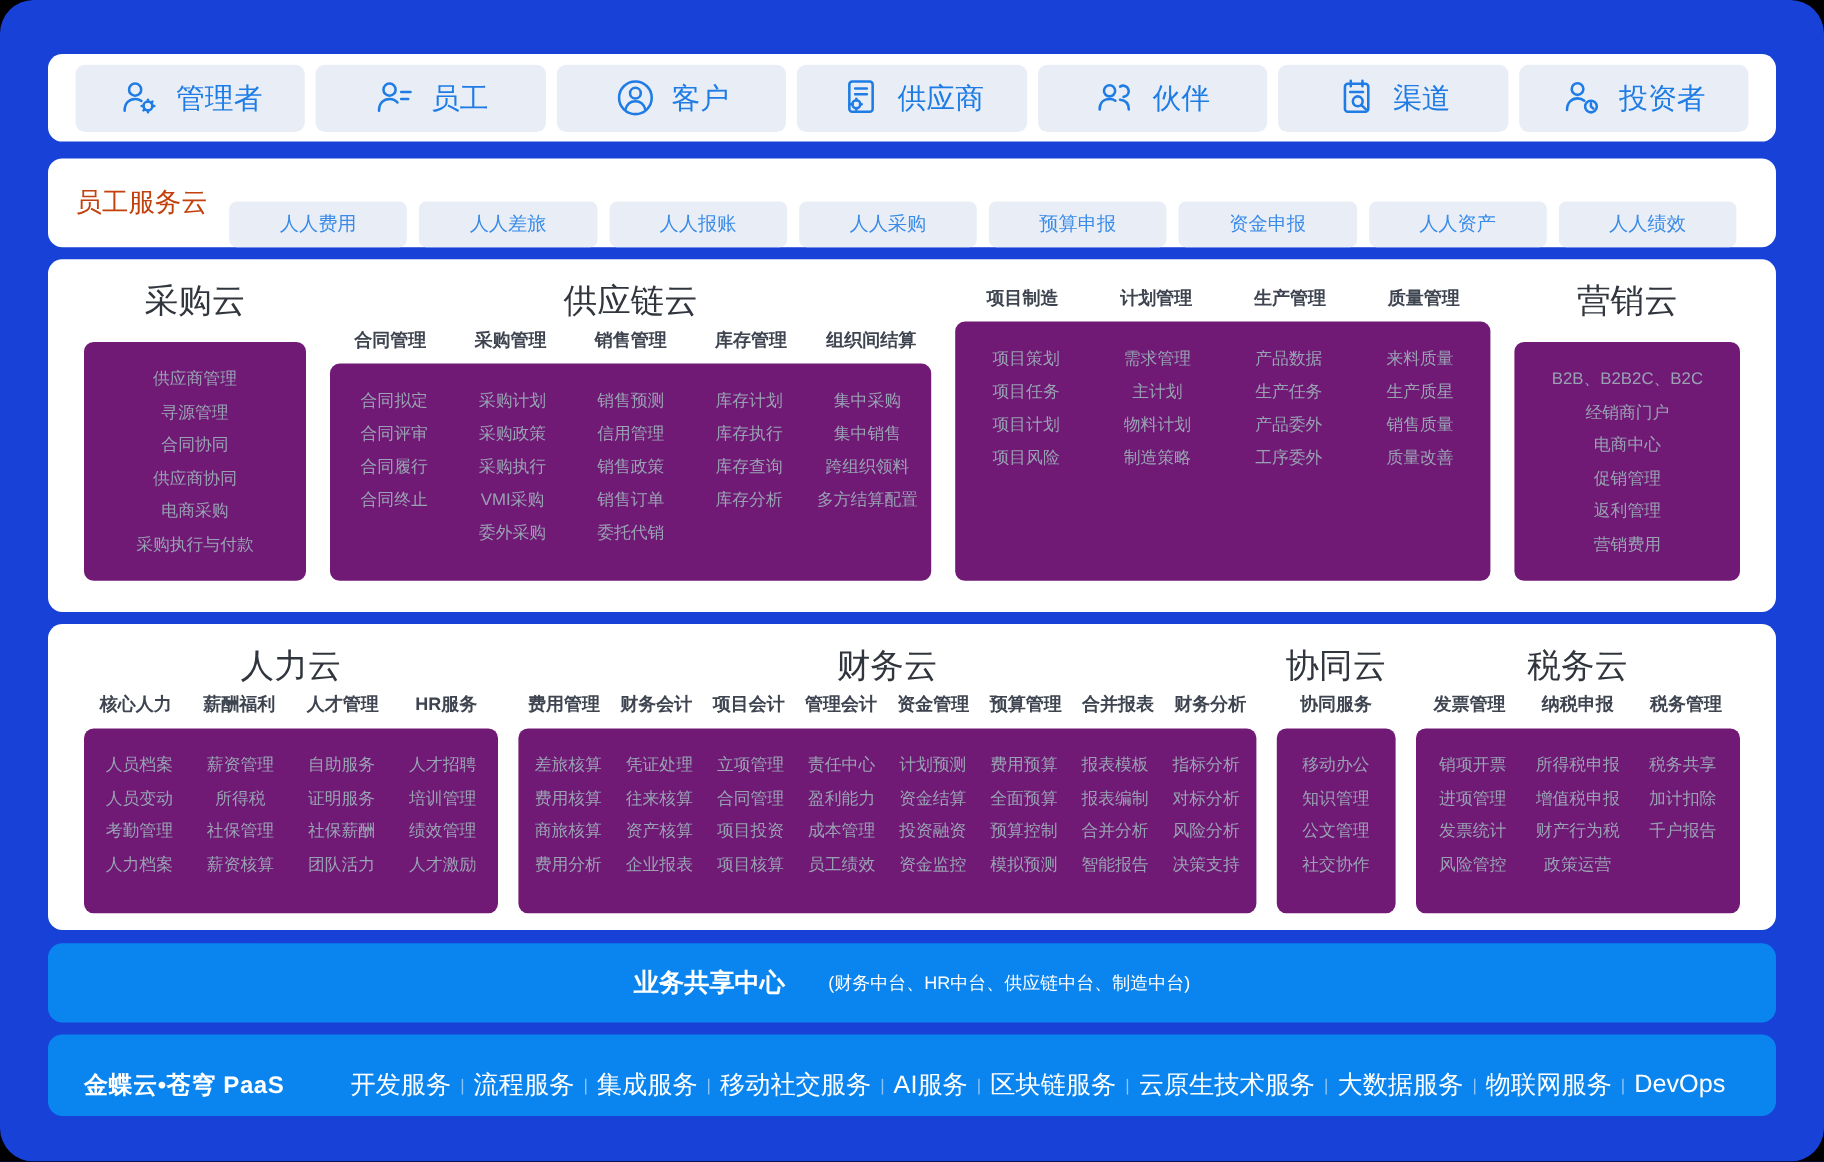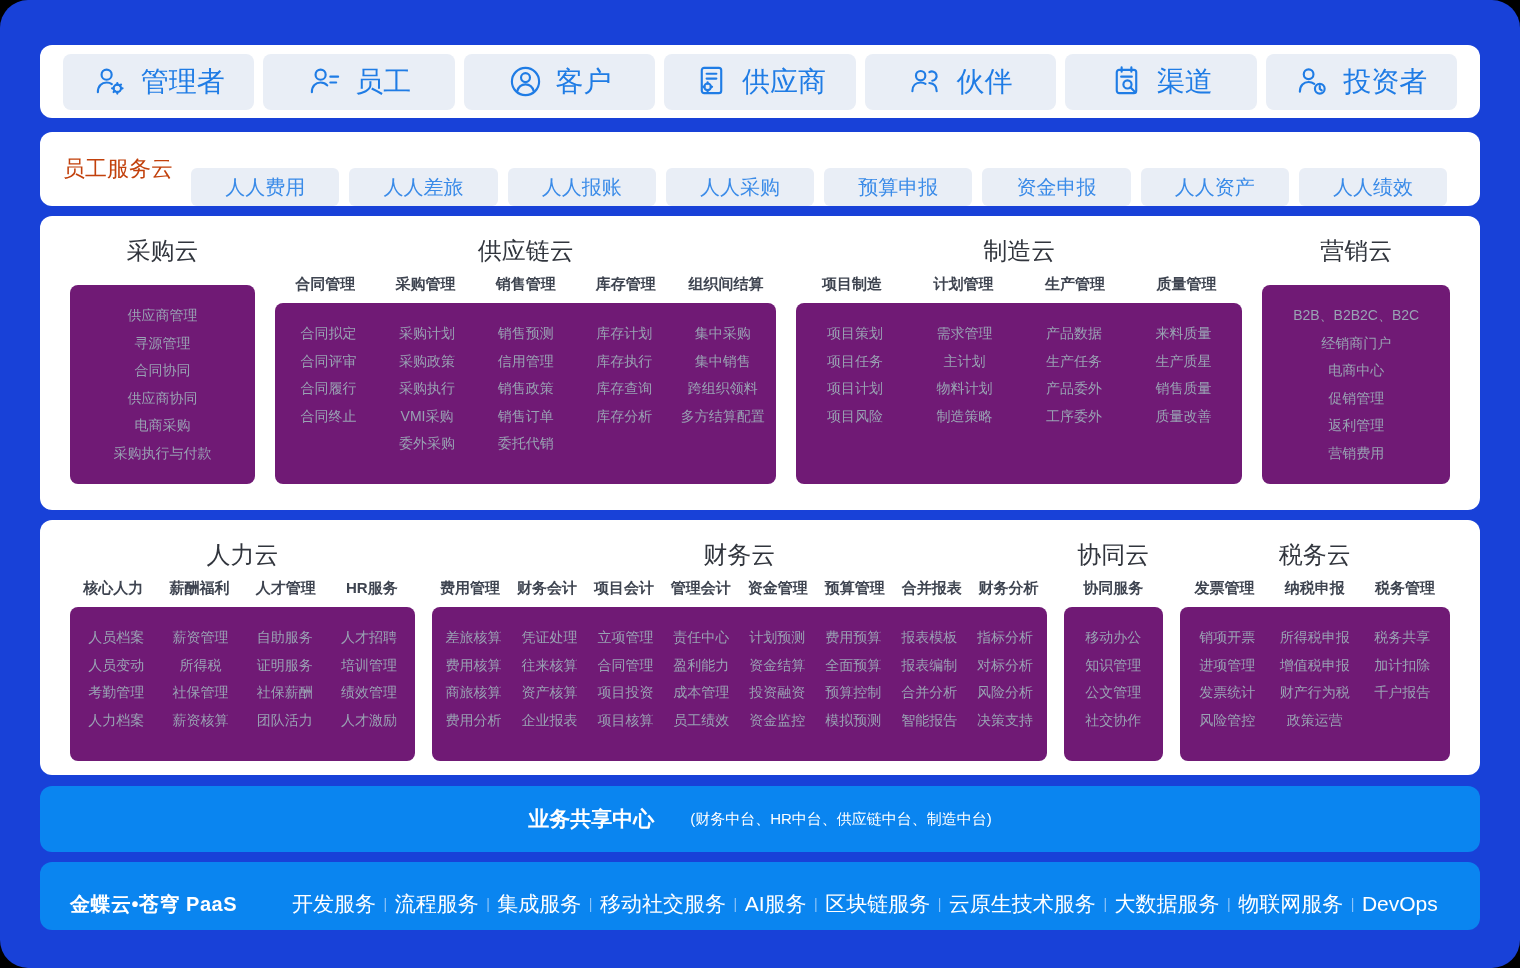--- a/index.html
+++ b/index.html
@@ -3,35 +3,35 @@
 <meta charset="utf-8">
 <style>
   * { margin:0; padding:0; box-sizing:border-box; }
   html,body { width:1520px; height:968px; background:#000; font-family:"Liberation Sans", sans-serif; }
   .frame{ position:relative; width:1520px; height:968px; background:#1841D8; border-radius:28px; padding:45px 40px 0; overflow:hidden; }
 
   .panel{ background:#ffffff; border-radius:12px; }
 
   
   .personas{ height:73px; margin-bottom:14px; display:flex; align-items:center; gap:9px; padding:0 23px; }
-  .persona{ flex:1; height:56px; background:#E9EEF6; border-radius:8px; display:flex; align-items:center; justify-content:center; gap:13px; color:#1F7CE5; font-size:28px; cursor:pointer; }
+  .persona{ flex:1; height:56px; background:#E9EEF6; border-radius:8px; display:flex; align-items:center; justify-content:center; gap:13px; color:#1F7CE5; font-size:24px; cursor:pointer; }
   .persona svg{ width:35px; height:35px; display:block; }
 
   
   .emp{ height:74px; margin-bottom:10px; display:flex; align-items:center; padding:0 33px 0 23px; }
   .emp-label{ width:128px; font-size:22px; color:#c2410c; flex:0 0 auto; }
   .chips{ flex:1; display:flex; gap:10px; }
-  .chip{ flex:1; height:38px; background:#E9EEF6; border-radius:6px; display:flex; align-items:center; justify-content:center; color:#3A8BE8; font-size:20px; cursor:pointer;margin-top:36px; }
+  .chip{ flex:1; height:38px; background:#E9EEF6; border-radius:6px; display:flex; align-items:center; justify-content:center; color:#3A8BE8; font-size:16px; cursor:pointer;margin-top:36px; }
 
   
   .clouds{ display:flex; justify-content:space-between; padding:22px 30px 26px; }
   .clouds.row1{ height:294px; margin-bottom:10px; }
   .clouds.row2{ height:255px; margin-bottom:11px; padding-bottom:14px; }
   .group{ display:flex; flex-direction:column; }
-  .group-title{ text-align:center; font-size:24px; font-weight:500; color:#31353D; line-height:26px; margin-bottom:9px; }
+  .group-title{ text-align:center; font-size:28px; font-weight:500; color:#31353D; line-height:26px; margin-bottom:9px; }
   .group-headers{ display:flex; margin-bottom:9px; }
   .group-headers .col-header{ flex:1; text-align:center; font-size:15px; font-weight:700; color:#3E4450; line-height:21px; }
   .group-card{ background:#701a75; border-radius:8px; flex:1; display:flex; padding:17px 4px 10px; }
   .group-title + .group-card{ margin-top:12px; }
   .col{ flex:1; }
   .item{ text-align:center; font-size:14px; color:#99A2B3; line-height:27.5px; white-space:nowrap; }
 
   
   .bar{ background:#0A85F0; border-radius:12px; color:#fff; }
   .shared{ height:66px; margin-bottom:10px; display:flex; align-items:center; justify-content:center; gap:36px; }
@@ -192,21 +192,20 @@
           </div>
           <div class="col">
             <div class="item">集中采购</div>
             <div class="item">集中销售</div>
             <div class="item">跨组织领料</div>
             <div class="item">多方结算配置</div>
           </div>
         </div>
       </div>
       <div class="group" style="flex: 0 0 32.3%;">
-        <div class="group-title">制造云</div>
         <div class="group-headers">
           <span class="col-header">项目制造</span>
           <span class="col-header">计划管理</span>
           <span class="col-header">生产管理</span>
           <span class="col-header">质量管理</span>
         </div>
         <div class="group-card">
           <div class="col">
             <div class="item">项目策划</div>
             <div class="item">项目任务</div>

